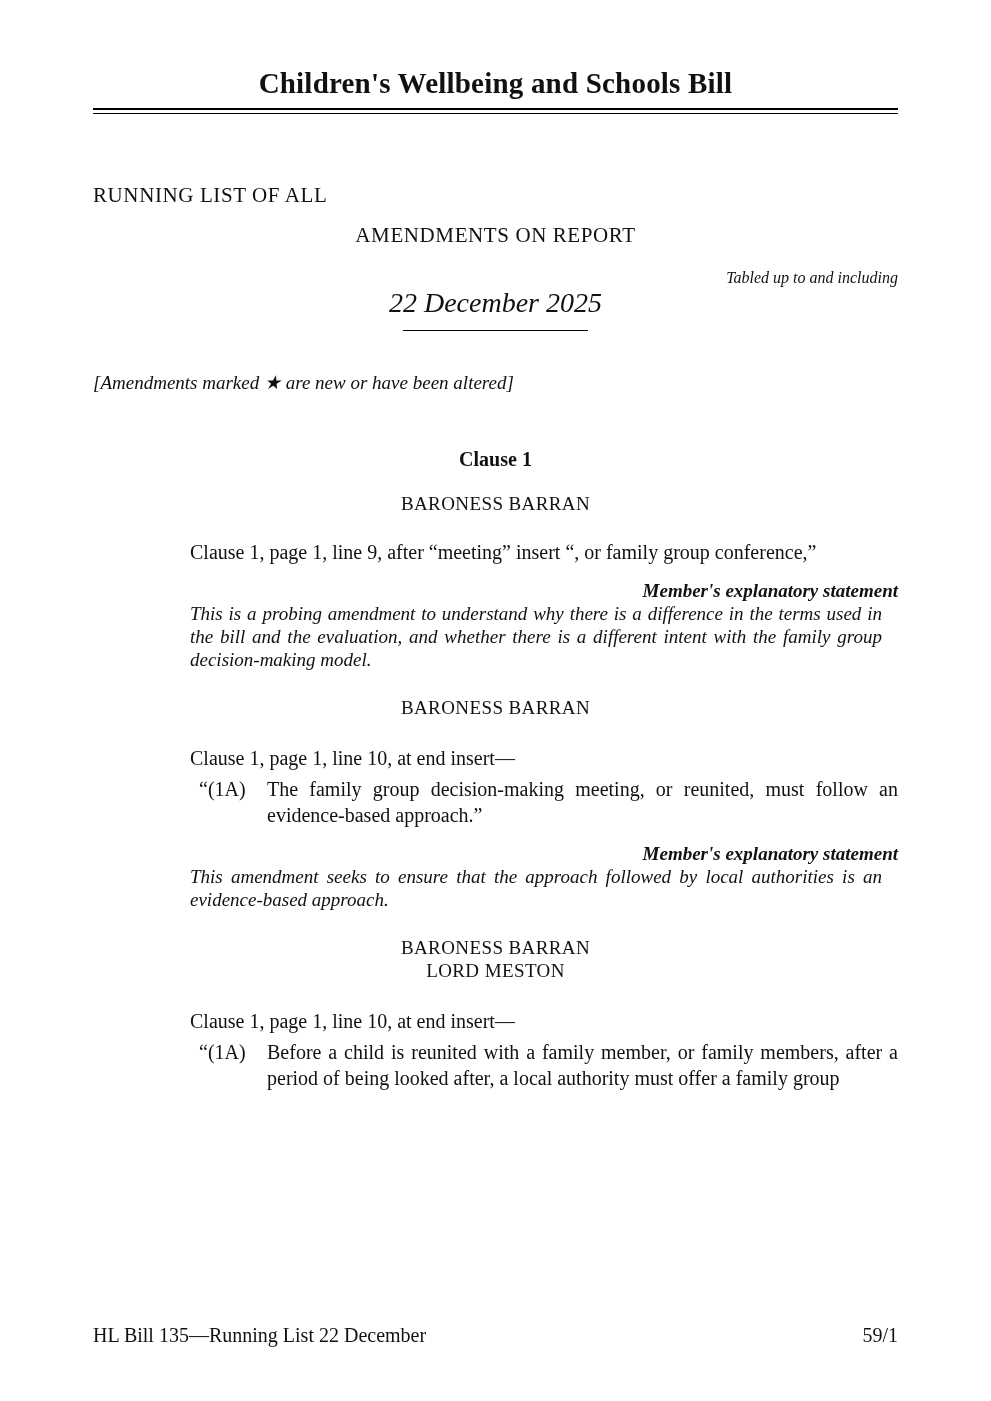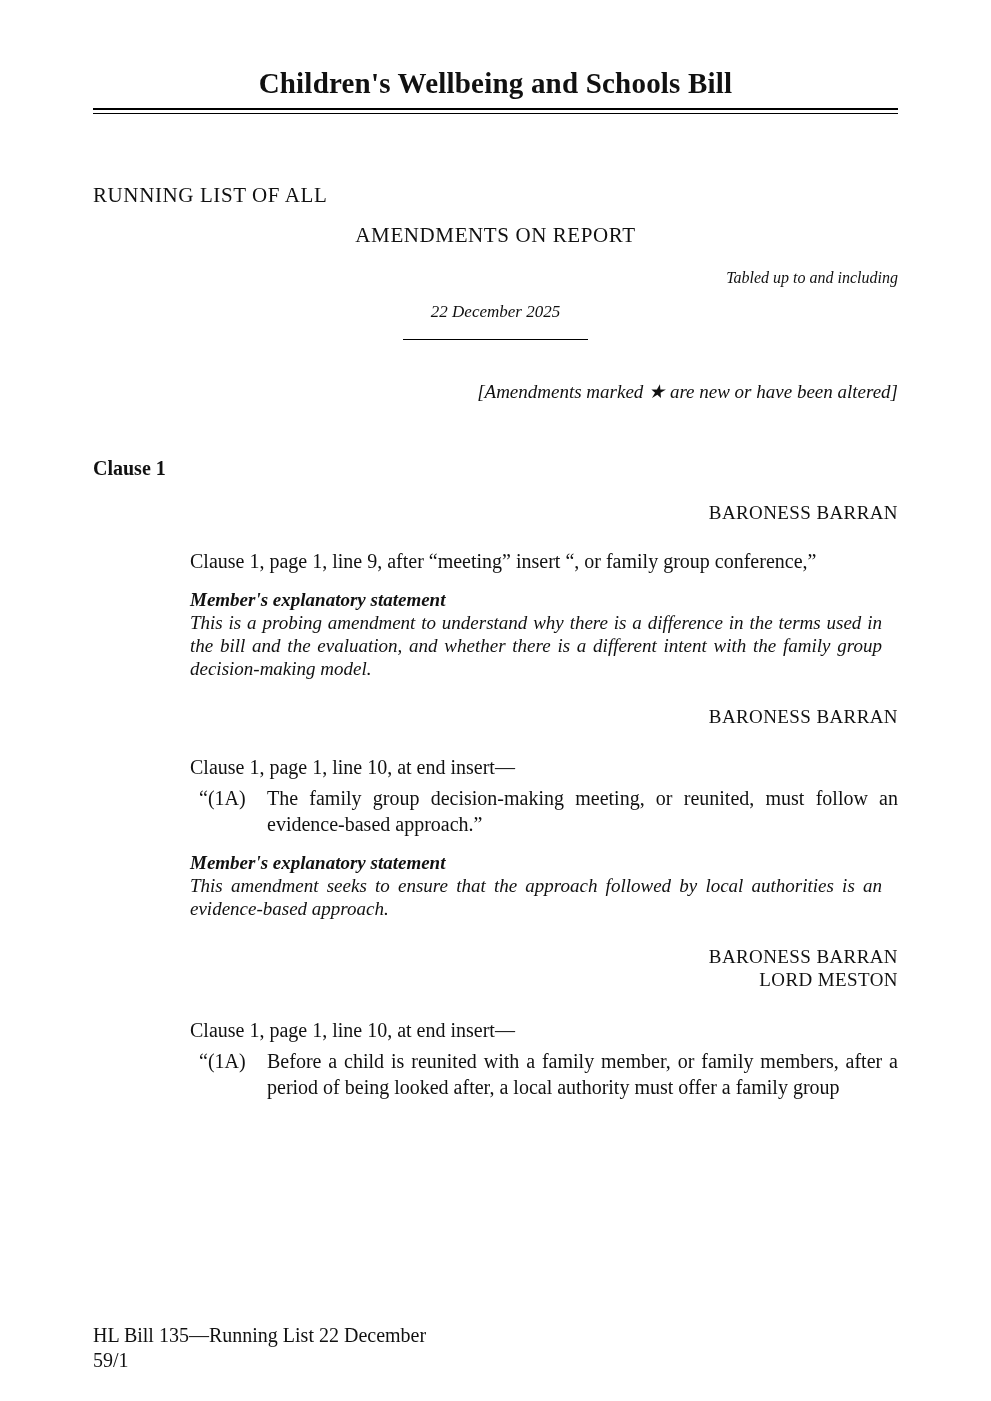--- a/index.html
+++ b/index.html
@@ -51,47 +51,46 @@
     letter-spacing: 0.6px;
   }
   .fm-italic-1 {
     margin-top: 17px;
     text-align: right;
     font-style: italic;
     font-size: 16px;
     line-height: 25px;
   }
   .fm-italic-2 {
-    margin-top: 9px;
     text-align: center;
     font-style: italic;
-    font-size: 17px;
+    font-size: 28px;
     line-height: 25px;
   }
   .short-rule {
     width: 185px;
     margin: 15px auto 0 auto;
     border-top: 1.5px solid #000;
   }
   .marker-note {
     margin-top: 40px;
-    text-align: right;
+    text-align: left;
     font-style: italic;
     font-size: 19px;
     line-height: 24px;
   }
   .clause-heading {
     margin-top: 52px;
-    text-align: left;
+    text-align: center;
     font-weight: bold;
     font-size: 20px;
     line-height: 25px;
   }
   .sponsor-block {
-    text-align: right;
+    text-align: center;
     font-size: 19px;
     line-height: 23px;
     letter-spacing: 0.4px;
   }
   .sp-1 { margin-top: 20px; }
   .sp-2 { margin-top: 25px; }
   .sp-3 { margin-top: 25px; }
   .instruction {
     margin: 24px 0 0 97px;
     font-size: 20px;
@@ -112,38 +111,38 @@
   .insert-text {
     flex: 1;
     text-align: justify;
   }
   .expl-label {
     margin: 14px 0 0 97px;
     font-weight: bold;
     font-style: italic;
     font-size: 19px;
     line-height: 23px;
+    text-align: right;
   }
   .expl-text {
     margin: 0 16px 0 97px;
     font-style: italic;
     font-size: 19px;
     line-height: 23px;
     text-align: justify;
   }
   .page-footer {
     position: absolute;
     top: 1259px;
     left: 93px;
     right: 93px;
     display: flex;
     justify-content: space-between;
     font-size: 20px;
     line-height: 25px;
-    flex-direction: column;
   }
 </style>
 </head>
 <body>
 
 <div class="page">
 
   <h1 class="bill-title">Children's Wellbeing and Schools Bill</h1>
   <div class="double-rule"></div>
 

